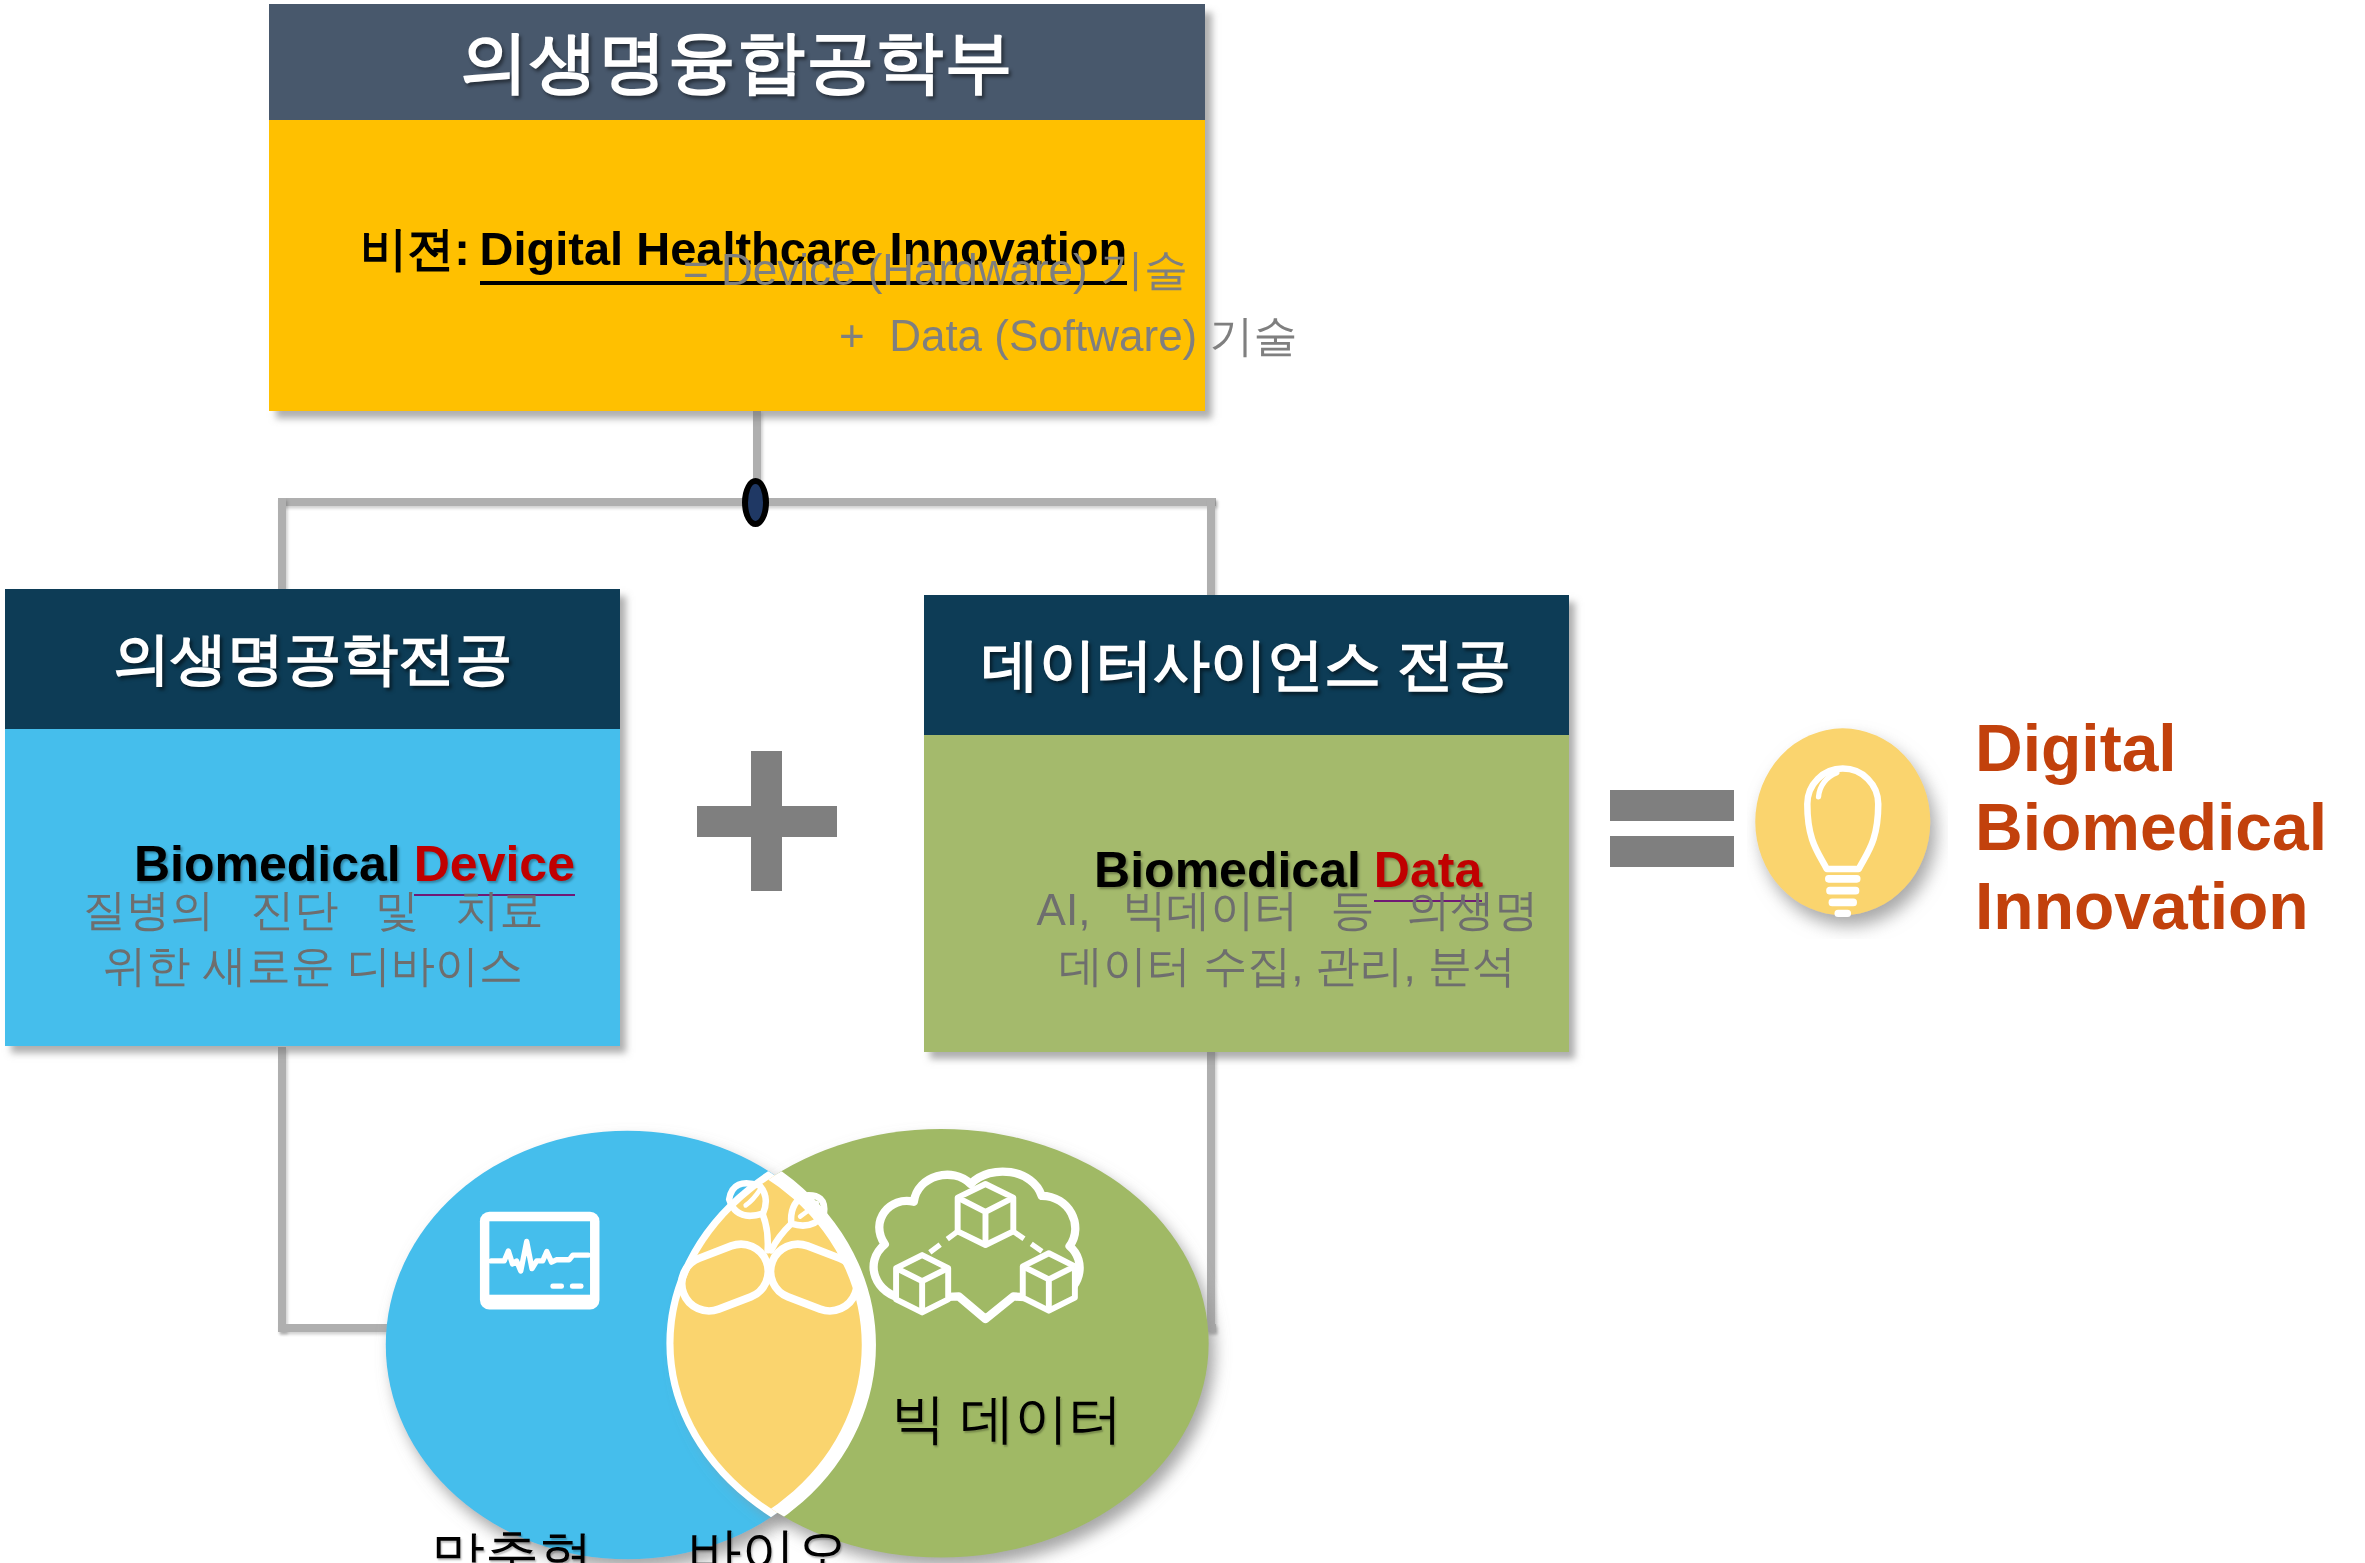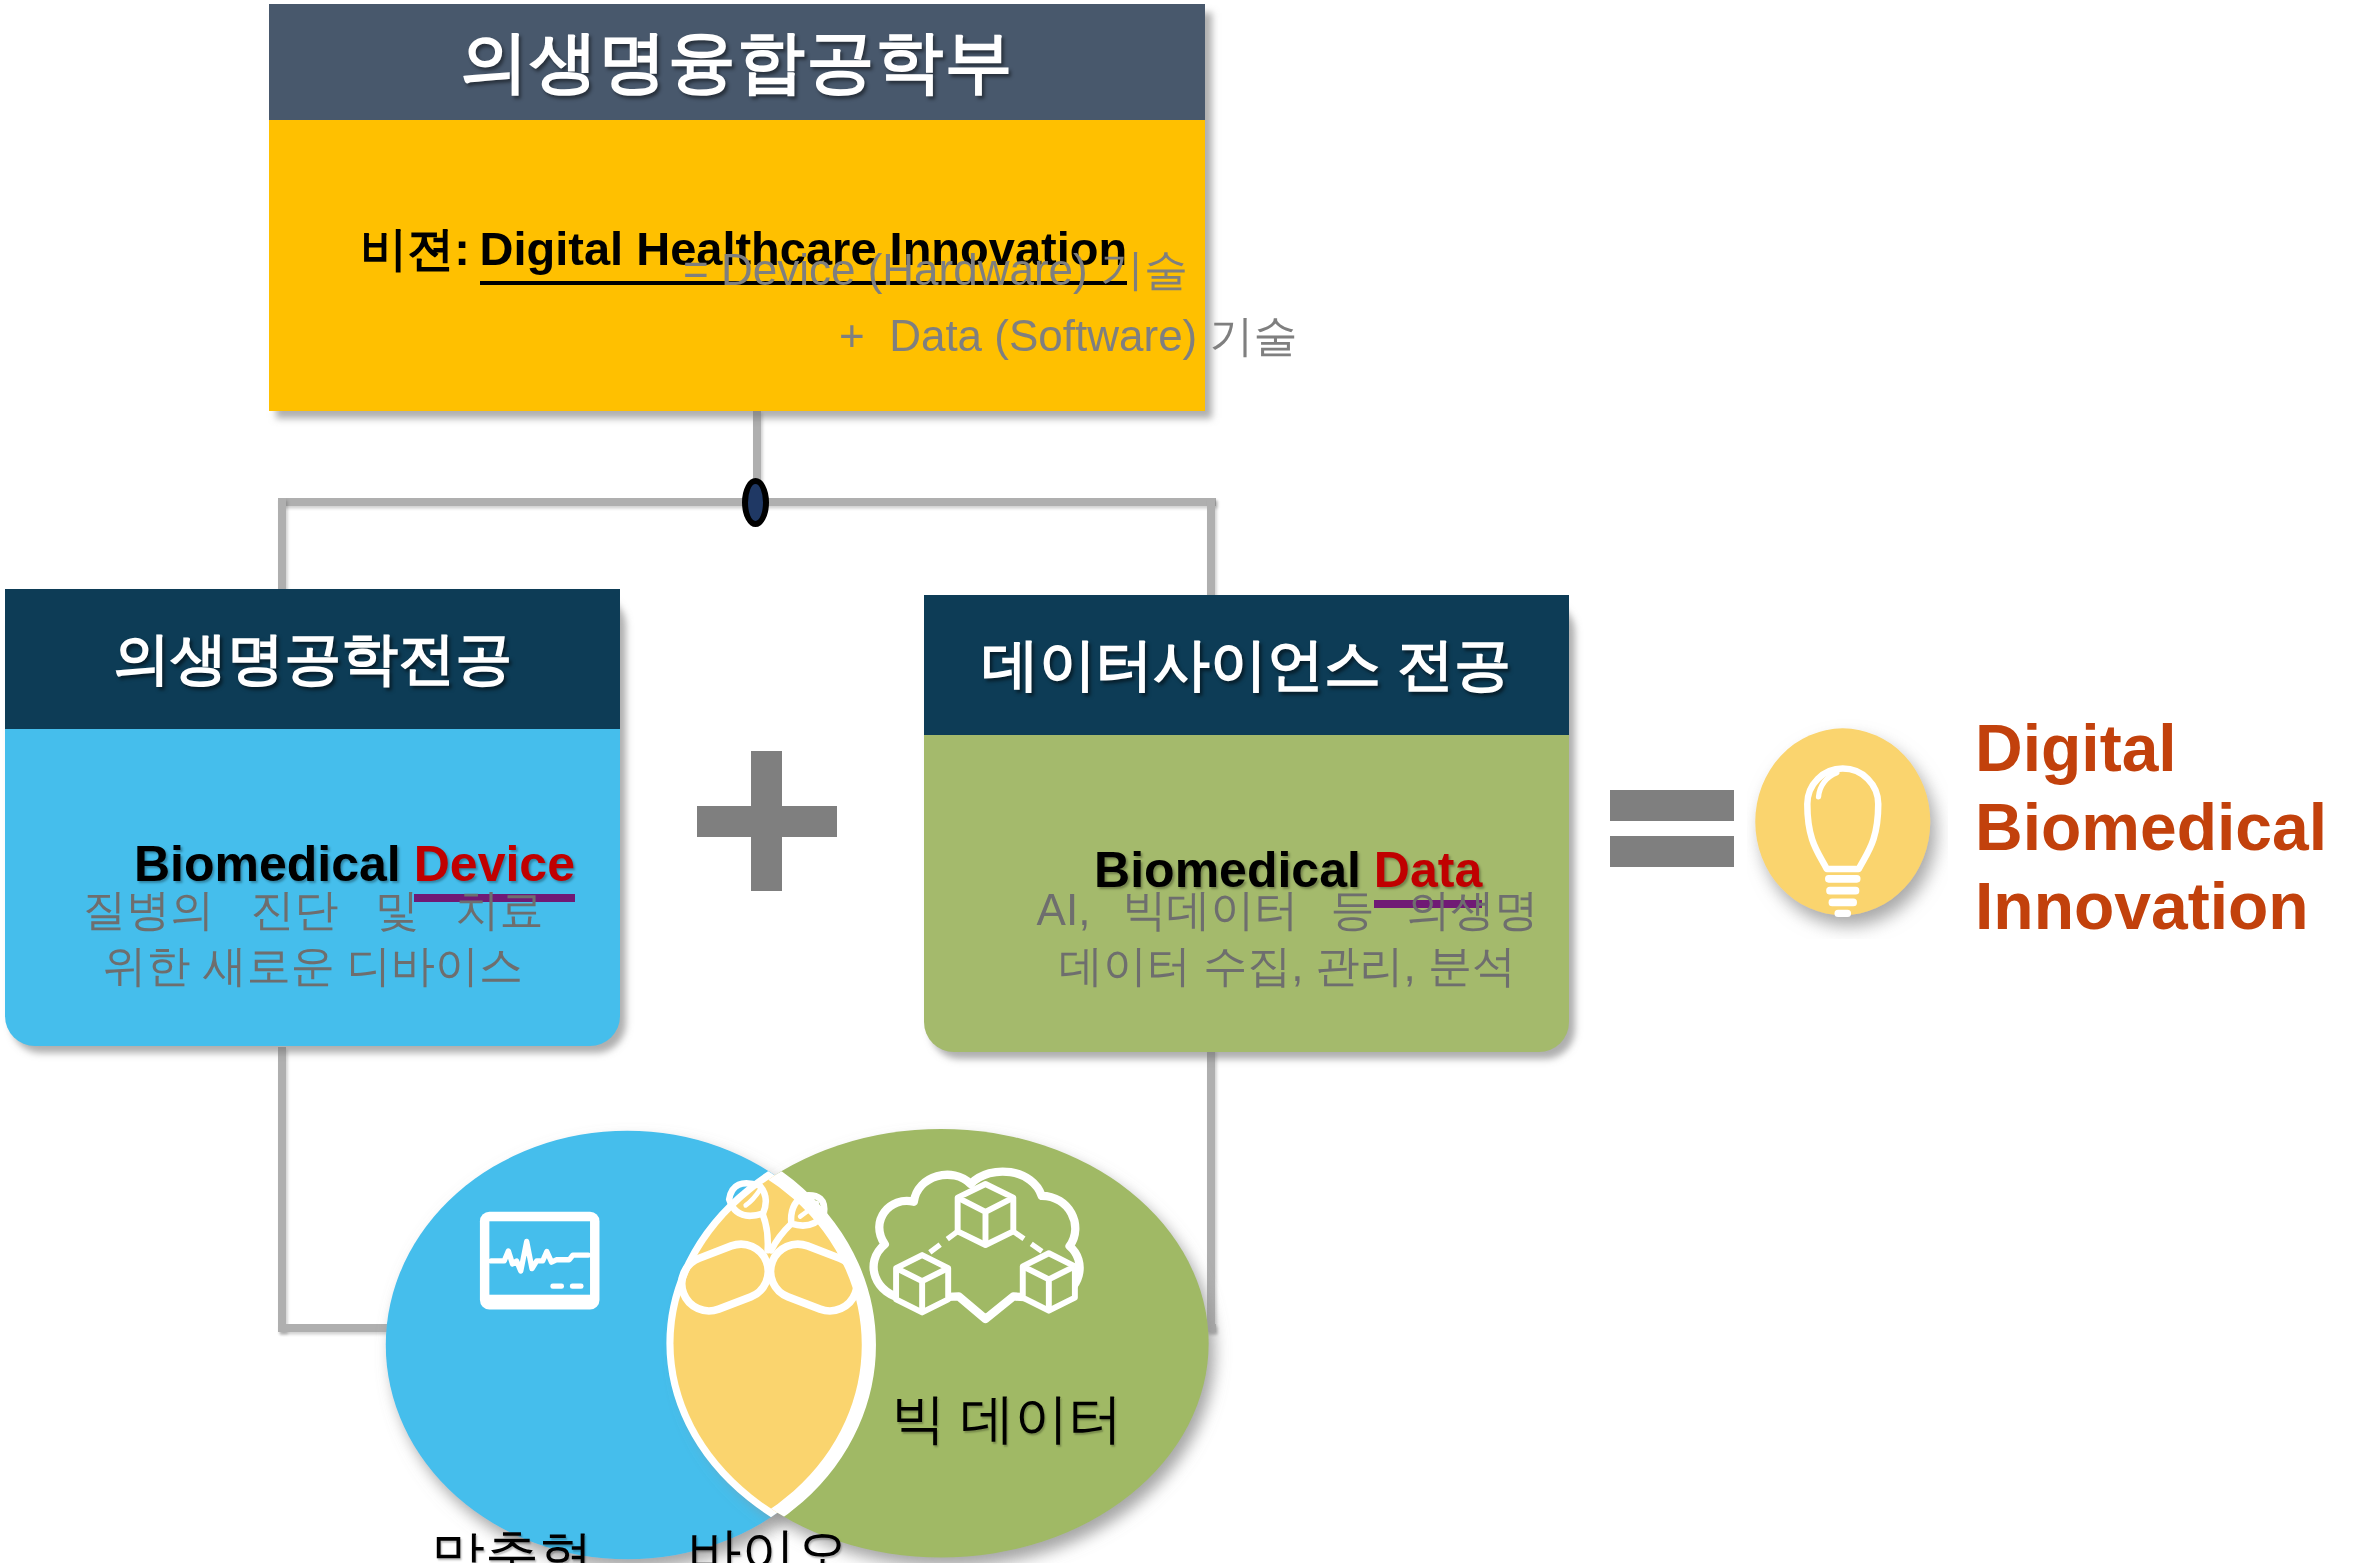--- a/index.html
+++ b/index.html
@@ -16,29 +16,29 @@
   .dept-header{position:absolute;left:0;top:0;width:100%;height:116px;background:#48586C;
                display:flex;align-items:center;justify-content:center;}
   .dept-title{font-size:68px;font-weight:bold;color:#fff;letter-spacing:1.2px;
               text-shadow:2.4px 3px 3.6px rgba(0,0,0,0.45);}
   .vision{position:absolute;left:13px;top:159px;font-size:47px;font-weight:bold;color:#000;white-space:pre;}
   .vision .u{margin-left:9.5px;border-bottom:4.7px solid #000;padding-bottom:6px;}
   .formula{position:absolute;font-size:44px;color:#7F7F7F;white-space:pre;}
   .f1{left:414px;top:237px;}
   .f2{left:570px;top:303px;}
   
-  .major{box-shadow:6px 7px 7px rgba(110,110,110,0.55);z-index:4;border-radius:30px;}
+  .major{box-shadow:6px 7px 7px rgba(110,110,110,0.55);z-index:4;}
   .left-box{left:5.3px;top:589px;width:615px;height:457px;background:#45BEEC;}
   .right-box{left:924px;top:595px;width:604px;height:457px;background:#A4BA6C;padding-left:41px;}
   .major-header{position:absolute;left:0;top:0;width:100%;height:140px;background:#0D3C56;
                 display:flex;align-items:center;justify-content:center;}
   .major-title{font-size:57px;font-weight:bold;color:#fff;text-shadow:2.4px 3px 3.6px rgba(0,0,0,0.5);white-space:pre;}
   .subtitle{position:absolute;left:0;top:188px;width:100%;text-align:center;font-size:50px;
             font-weight:bold;color:#000;text-shadow:1.8px 2.4px 2.4px rgba(0,0,0,0.3);white-space:pre;}
-  .subtitle .red{color:#C00000;margin-left:13px;border-bottom:8px solid #701a75;padding-bottom:2.4px;}
+  .subtitle .red{color:#C00000;margin-left:13px;border-bottom:2px solid #701a75;padding-bottom:2.4px;}
   .desc{position:absolute;left:0;width:100%;text-align:center;font-size:44px;color:#6E6E6E;white-space:pre;}
   .d1{top:881px;word-spacing:0.55em;}
   .d2{top:937px;}
   .left-box .desc,.right-box .desc{left:auto;}
   
   .op{position:absolute;background:#7F7F7F;}
   
   .result{left:1975px;top:709px;font-size:66px;font-weight:bold;color:#c2410c;line-height:79px;z-index:4;}
   
   .vlabel{position:absolute;text-align:center;font-size:54px;color:#000;line-height:69px;z-index:8;

